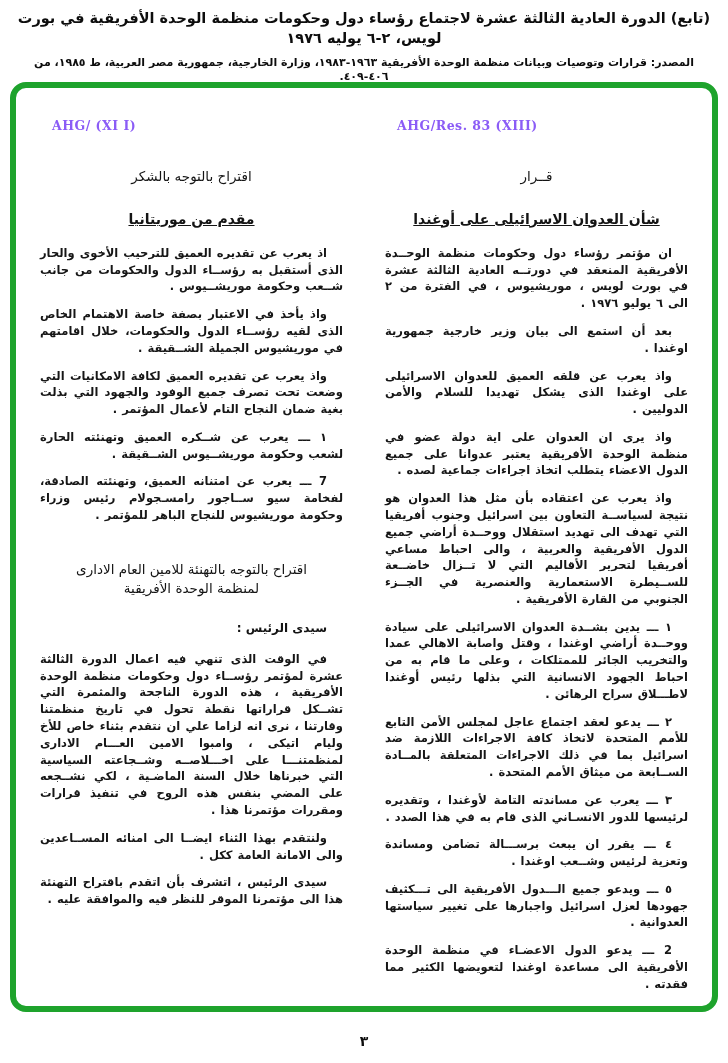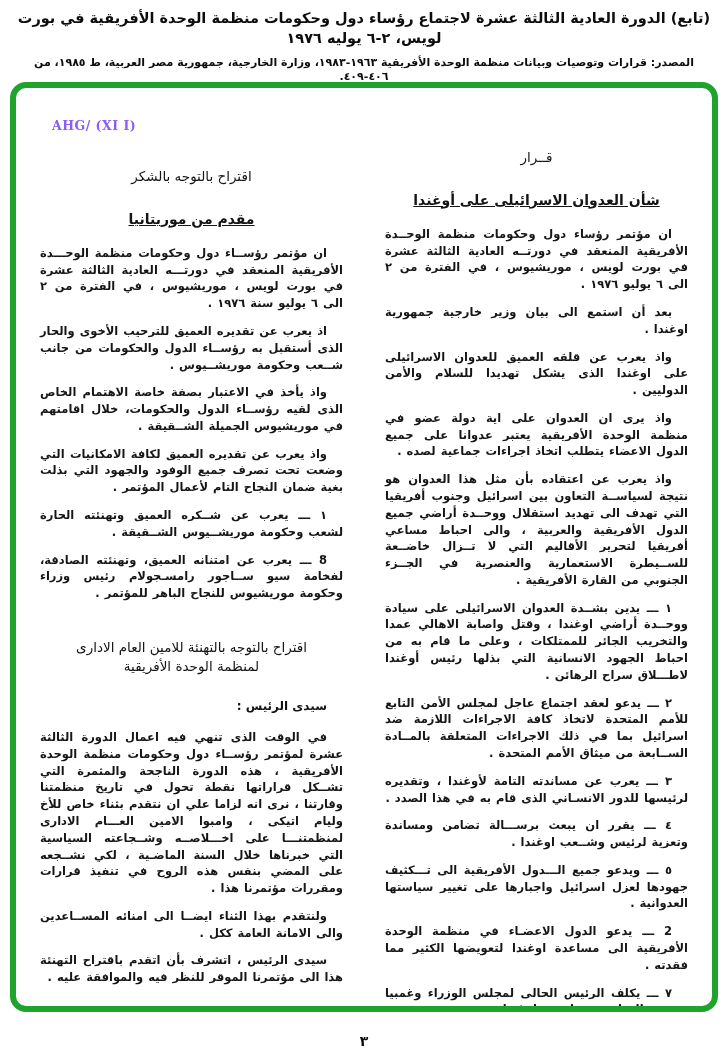--- a/index.html
+++ b/index.html
@@ -134,20 +134,21 @@
 
   <div class="top-header">
     <div class="line1">(تابع) الدورة العادية الثالثة عشرة لاجتماع رؤساء دول وحكومات منظمة الوحدة الأفريقية في بورت لويس، ٢-٦ يوليه ١٩٧٦</div>
     <div class="line2">المصدر: قرارات وتوصيات وبيانات منظمة الوحدة الأفريقية ١٩٦٣-١٩٨٣، وزارة الخارجية، جمهورية مصر العربية، ط ١٩٨٥، من ٤٠٦-٤٠٩.</div>
   </div>
 
   <div class="doc-box">
     <div class="columns">
 
       <div class="col">
+        <div class="doc-ref">AHG/Res. 83 (XIII)</div>
         <div class="col-title">قــرار</div>
         <div class="col-subtitle">شأن العدوان الاسرائيلى على أوغندا</div>
         <div class="body-text">
           <p>ان مؤتمر رؤساء دول وحكومات منظمة الوحــدة الأفريقية المنعقد في دورتــه العادية الثالثة عشرة في بورت لويس ، موريشيوس ، في الفترة من ٢ الى ٦ يوليو ١٩٧٦ .</p>
           <p>بعد أن استمع الى بيان وزير خارجية جمهورية اوغندا .</p>
           <p>واذ يعرب عن قلقه العميق للعدوان الاسرائيلى على اوغندا الذى يشكل تهديدا للسلام والأمن الدوليين .</p>
           <p>واذ يرى ان العدوان على اية دولة عضو في منظمة الوحدة الأفريقية يعتبر عدوانا على جميع الدول الاعضاء يتطلب اتخاذ اجراءات جماعية لصده .</p>
           <p>واذ يعرب عن اعتقاده بأن مثل هذا العدوان هو نتيجة لسياســة التعاون بين اسرائيل وجنوب أفريقيا التي تهدف الى تهديد استقلال ووحــدة أراضي جميع الدول الأفريقية والعربية ، والى احباط مساعي أفريقيا لتحرير الأقاليم التي لا تــزال خاضــعة للســيطرة الاستعمارية والعنصرية في الجــزء الجنوبي من القارة الأفريقية .</p>
           <p>١ ـــ يدين بشــدة العدوان الاسرائيلى على سيادة ووحــدة أراضي اوغندا ، وقتل واصابة الاهالي عمدا والتخريب الجائر للممتلكات ، وعلى ما قام به من احباط الجهود الانسانية التي بذلها رئيس أوغندا لاطـــلاق سراح الرهائن .</p>
           <p>٢ ـــ يدعو لعقد اجتماع عاجل لمجلس الأمن التابع للأمم المتحدة لاتخاذ كافة الاجراءات اللازمة ضد اسرائيل بما في ذلك الاجراءات المتعلقة بالمــادة الســابعة من ميثاق الأمم المتحدة .</p>
@@ -157,26 +158,25 @@
           <p>2 ـــ يدعو الدول الاعضـاء في منظمة الوحدة الأفريقية الى مساعدة اوغندا لتعويضها الكثير مما فقدته .</p>
           <p>٧ ـــ يكلف الرئيس الحالى لمجلس الوزراء وغمبيا ومصر القيام بمساعدة اوغندا في عرض هـــذه المسألة على مجلس الأمن .</p>
         </div>
       </div>
 
       <div class="col">
         <div class="doc-ref">AHG/ (XI I)</div>
         <div class="col-title">اقتراح بالتوجه بالشكر</div>
         <div class="col-subtitle">مقدم من موريتانيا</div>
         <div class="body-text">
-          <p>ان مؤتمر رؤســاء دول وحكومات منظمة الوحـــدة الأفريقية المنعقد في دورتـــه العادية الثالثة عشرة في بورت لويس ، موريشيوس ، في الفترة من ٢ الى ٦ يوليو سنة ١٩٧٦ .</p>
           <p>اذ يعرب عن تقديره العميق للترحيب الأخوى والحار الذى أستقبل به رؤســاء الدول والحكومات من جانب شــعب وحكومة موريشــيوس .</p>
           <p>واذ يأخذ في الاعتبار بصفة خاصة الاهتمام الخاص الذى لقيه رؤســاء الدول والحكومات، خلال اقامتهم في موريشيوس الجميلة الشــقيقة .</p>
           <p>واذ يعرب عن تقديره العميق لكافة الامكانيات التي وضعت تحت تصرف جميع الوفود والجهود التي بذلت بغية ضمان النجاح التام لأعمال المؤتمر .</p>
           <p>١ ـــ يعرب عن شــكره العميق وتهنئته الحارة لشعب وحكومة موريشــيوس الشــقيقة .</p>
-          <p>8 ـــ يعرب عن امتنانه العميق، وتهنئته الصادقة، لفخامة سيو ســاجور رامسـجولام رئيس وزراء وحكومة موريشيوس للنجاح الباهر للمؤتمر .</p>
+          <p>7 ـــ يعرب عن امتنانه العميق، وتهنئته الصادقة، لفخامة سيو ســاجور رامسـجولام رئيس وزراء وحكومة موريشيوس للنجاح الباهر للمؤتمر .</p>
         </div>
         <div class="col-title narrow section2-title">اقتراح بالتوجه بالتهنئة للامين العام الادارى لمنظمة الوحدة الأفريقية</div>
         <div class="salutation">سيدى الرئيس :</div>
         <div class="body-text">
           <p>في الوقت الذى تنهي فيه اعمال الدورة الثالثة عشرة لمؤتمر رؤســاء دول وحكومات منظمة الوحدة الأفريقية ، هذه الدورة الناجحة والمثمرة التي تشــكل قراراتها نقطة تحول في تاريخ منظمتنا وقارتنا ، نرى انه لزاما علي ان نتقدم بثناء خاص للأخ وليام اتيكى ، وامبوا الامين العـــام الادارى لمنظمتنـــا على اخـــلاصــه وشــجاعته السياسية التي خبرناها خلال السنة الماضـية ، لكي نشــجعه على المضي بنفس هذه الروح في تنفيذ قرارات ومقررات مؤتمرنا هذا .</p>
           <p>ولنتقدم بهذا الثناء ايضــا الى امنائه المســاعدين والى الامانة العامة ككل .</p>
           <p>سيدى الرئيس ، اتشرف بأن اتقدم باقتراح التهنئة هذا الى مؤتمرنا الموقر للنظر فيه والموافقة عليه .</p>
         </div>
       </div>
 

